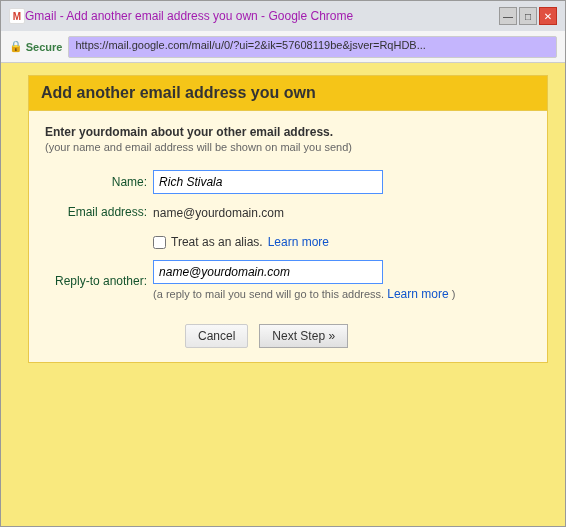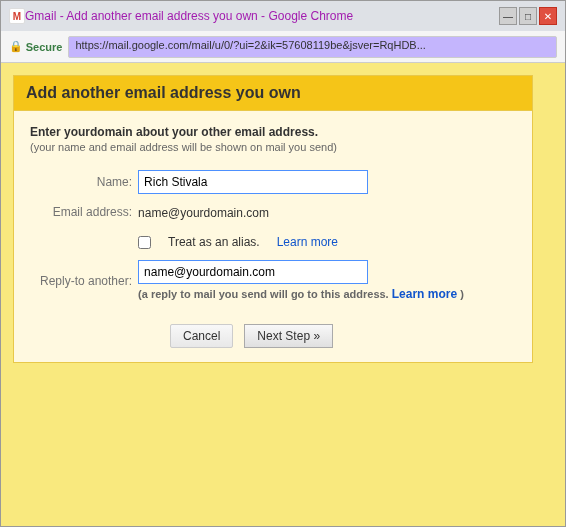--- a/index.html
+++ b/index.html
@@ -104,20 +104,21 @@
       padding: 12px;
       overflow: hidden;
     }
 
     
     .dialog-box {
       background: #fff9e0;
       border: 1px solid #e8c84a;
       padding: 0;
       max-width: 520px;
+      margin-left: 15px;
     }
 
     .dialog-header {
       background: #f5c518;
       padding: 8px 12px;
       border-bottom: 1px solid #e8c84a;
     }
     .dialog-header h2 {
       font-size: 16px;
       font-weight: bold;
@@ -144,65 +145,65 @@
       border-collapse: collapse;
       margin-left: 10px;
     }
     .form-table tr {
       height: 30px;
     }
     .form-table td.label-cell {
       text-align: right;
       padding-right: 6px;
       font-size: 12px;
-      color: #737373;
+      color: #14532d;
       white-space: nowrap;
       vertical-align: middle;
     }
     .form-table td.value-cell {
       vertical-align: middle;
       padding: 3px 0;
     }
 
     .text-input {
       border: 1px solid #4d90fe;
       padding: 3px 5px;
       font-size: 12px;
       width: 230px;
       height: 24px;
       outline: none;
       background: white;
+      font-style: italic;
     }
 
     .email-static {
       font-size: 12px;
       color: #333;
     }
 
     .alias-row {
       display: flex;
       align-items: flex-end;
-      gap: 17px;
+      gap: 5px;
       font-size: 12px;
       color: #333;
     }
     .alias-row input[type="checkbox"] {
       margin: 0;
     }
     .learn-more-link {
       color: #1155cc;
       text-decoration: none;
       font-size: 12px;
     }
 
     .reply-note {
       font-size: 11px;
       color: #666;
       margin-top: 3px;
-      font-weight: bold;
     }
     .reply-note a {
       color: #1155cc;
       text-decoration: none;
     }
 
     .button-row {
       display: flex;
       gap: 11px;
       margin-top: 20px;

